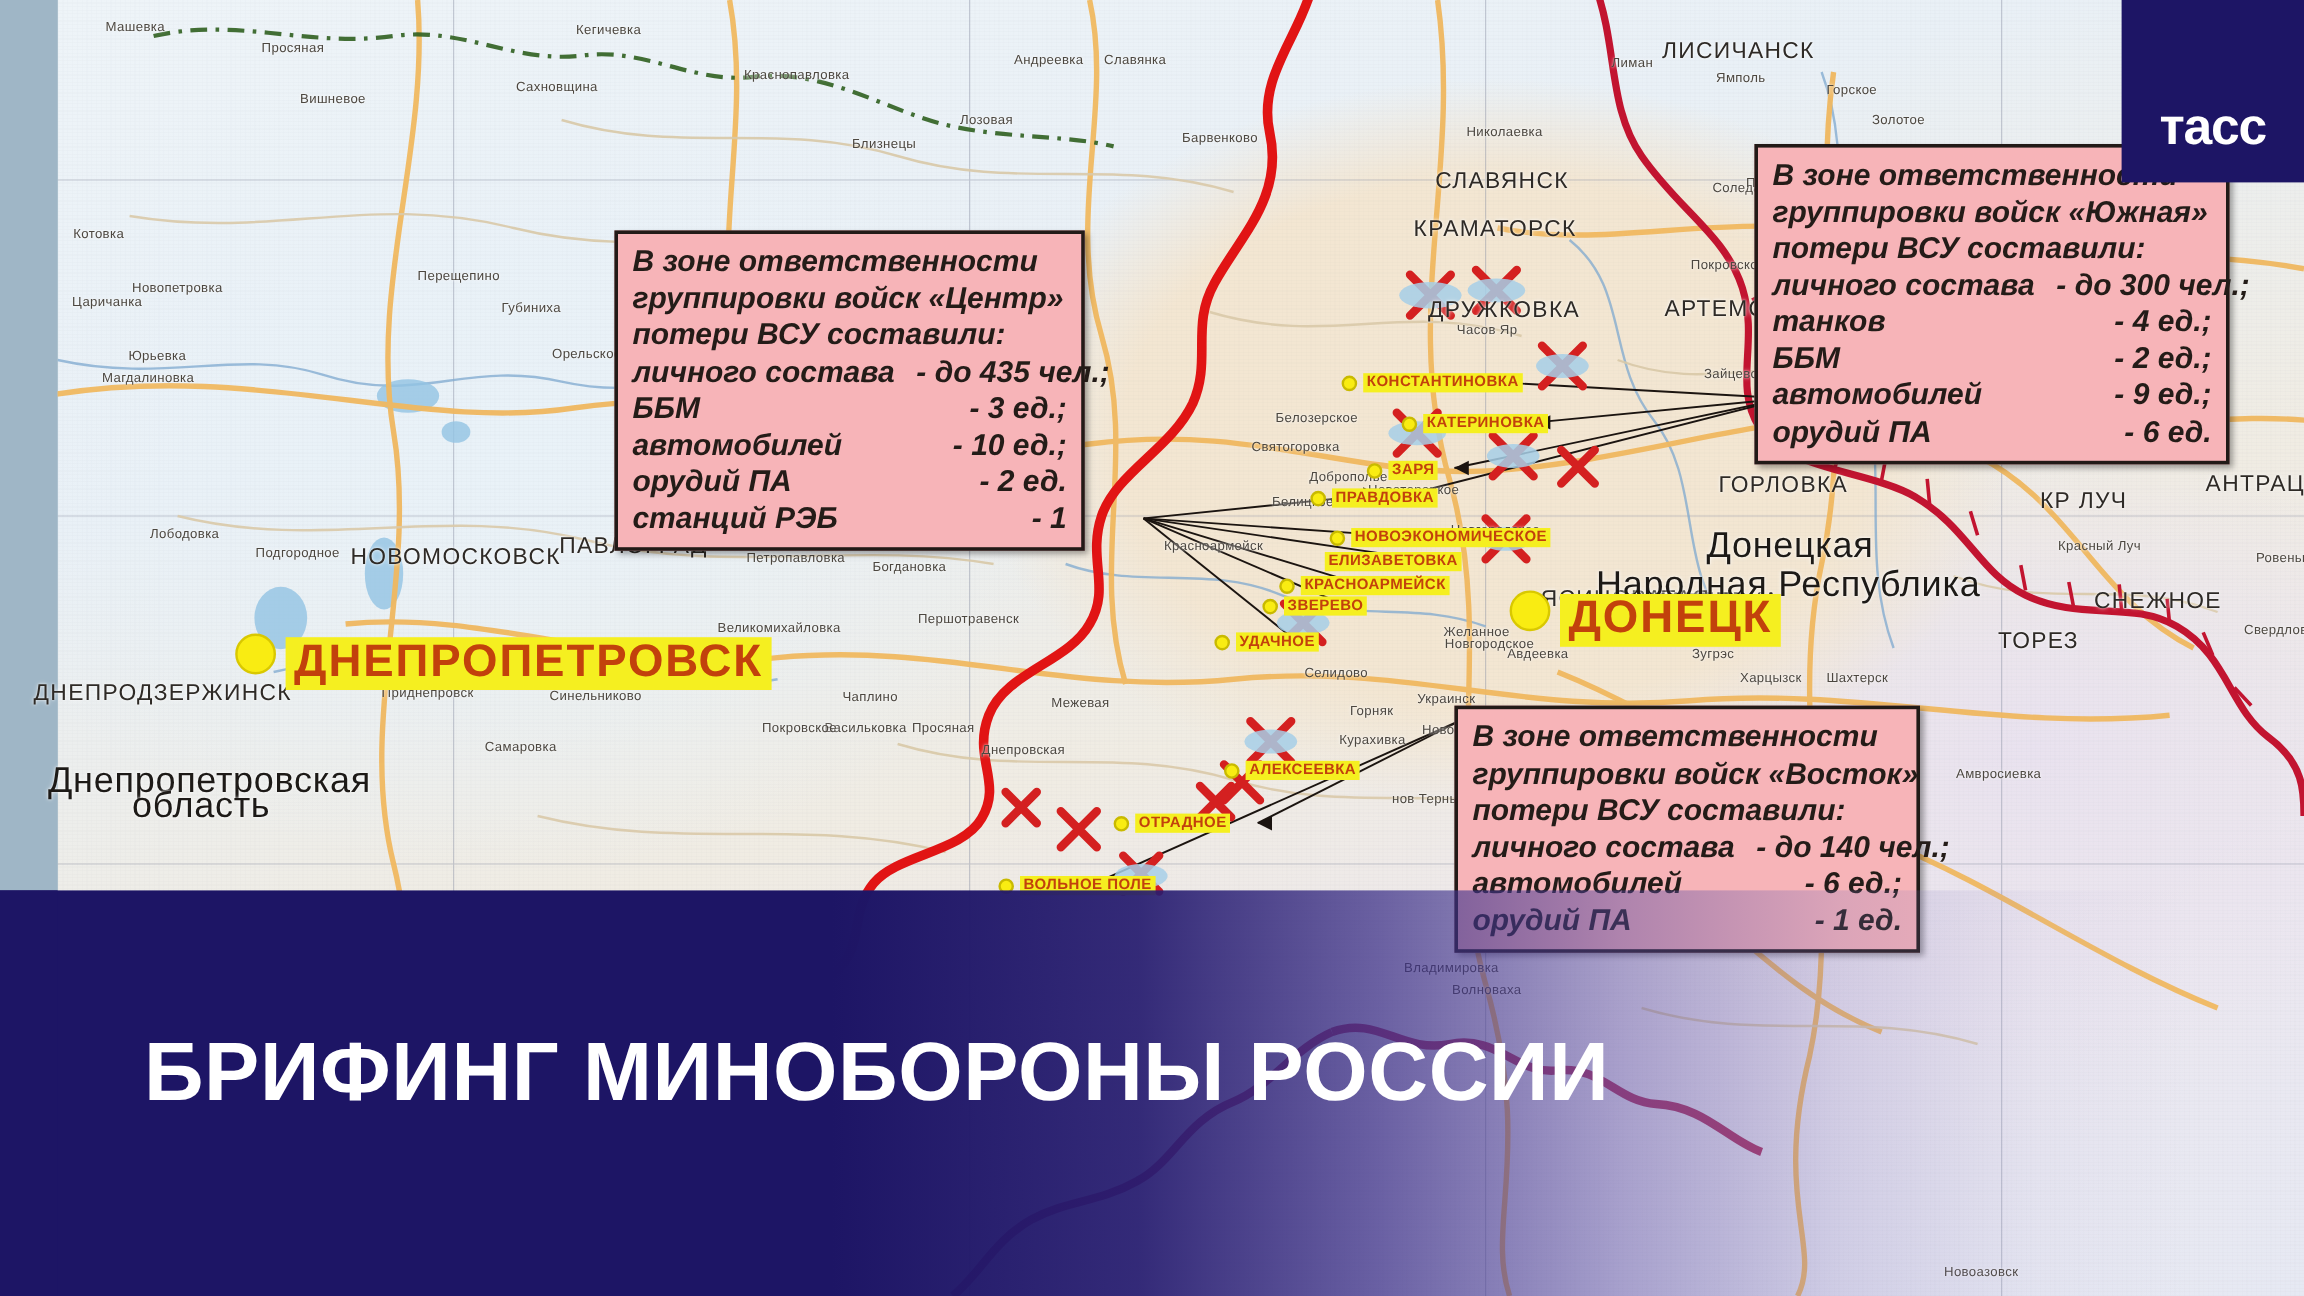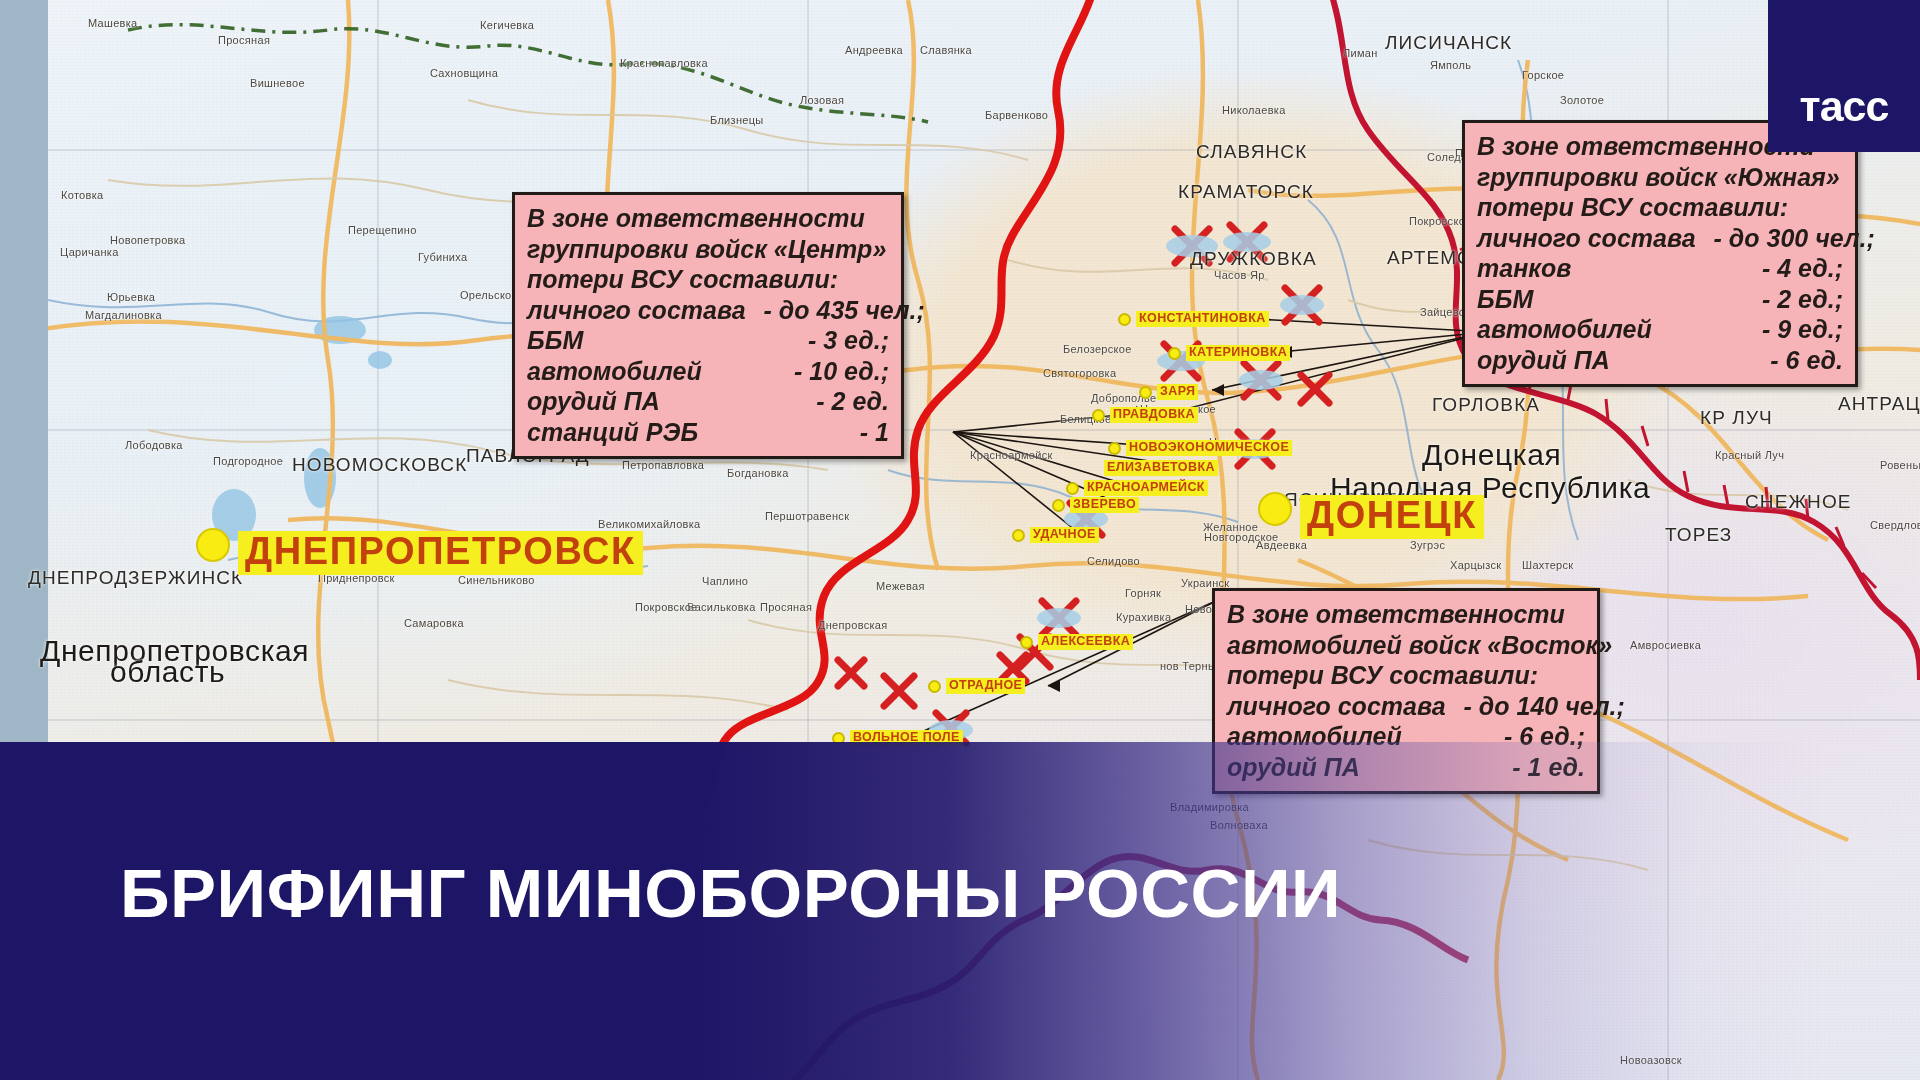--- a/index.html
+++ b/index.html
@@ -420,21 +420,21 @@
         <span class="v">- 9 ед.;</span>
       </div>
       <div class="ln">
         <span class="k">орудий ПА</span>
         <span class="v">- 6 ед.</span>
       </div>
     </div>
 
   <div class="infobox" id="box-east" style="left: 1212px; top: 588px; width: 388px; background: rgb(247, 180, 184);">
       <div class="ln full">В зоне ответственности</div>
-      <div class="ln full">автомобилей войск «Восток»</div>
+      <div class="ln full">группировки войск «Восток»</div>
       <div class="ln full">потери ВСУ составили:</div>
       <div class="ln">
         <span class="k">личного состава</span>
         <span class="v">- до 140 чел.;</span>
       </div>
       <div class="ln">
         <span class="k">автомобилей</span>
         <span class="v">- 6 ед.;</span>
       </div>
       <div class="ln">

